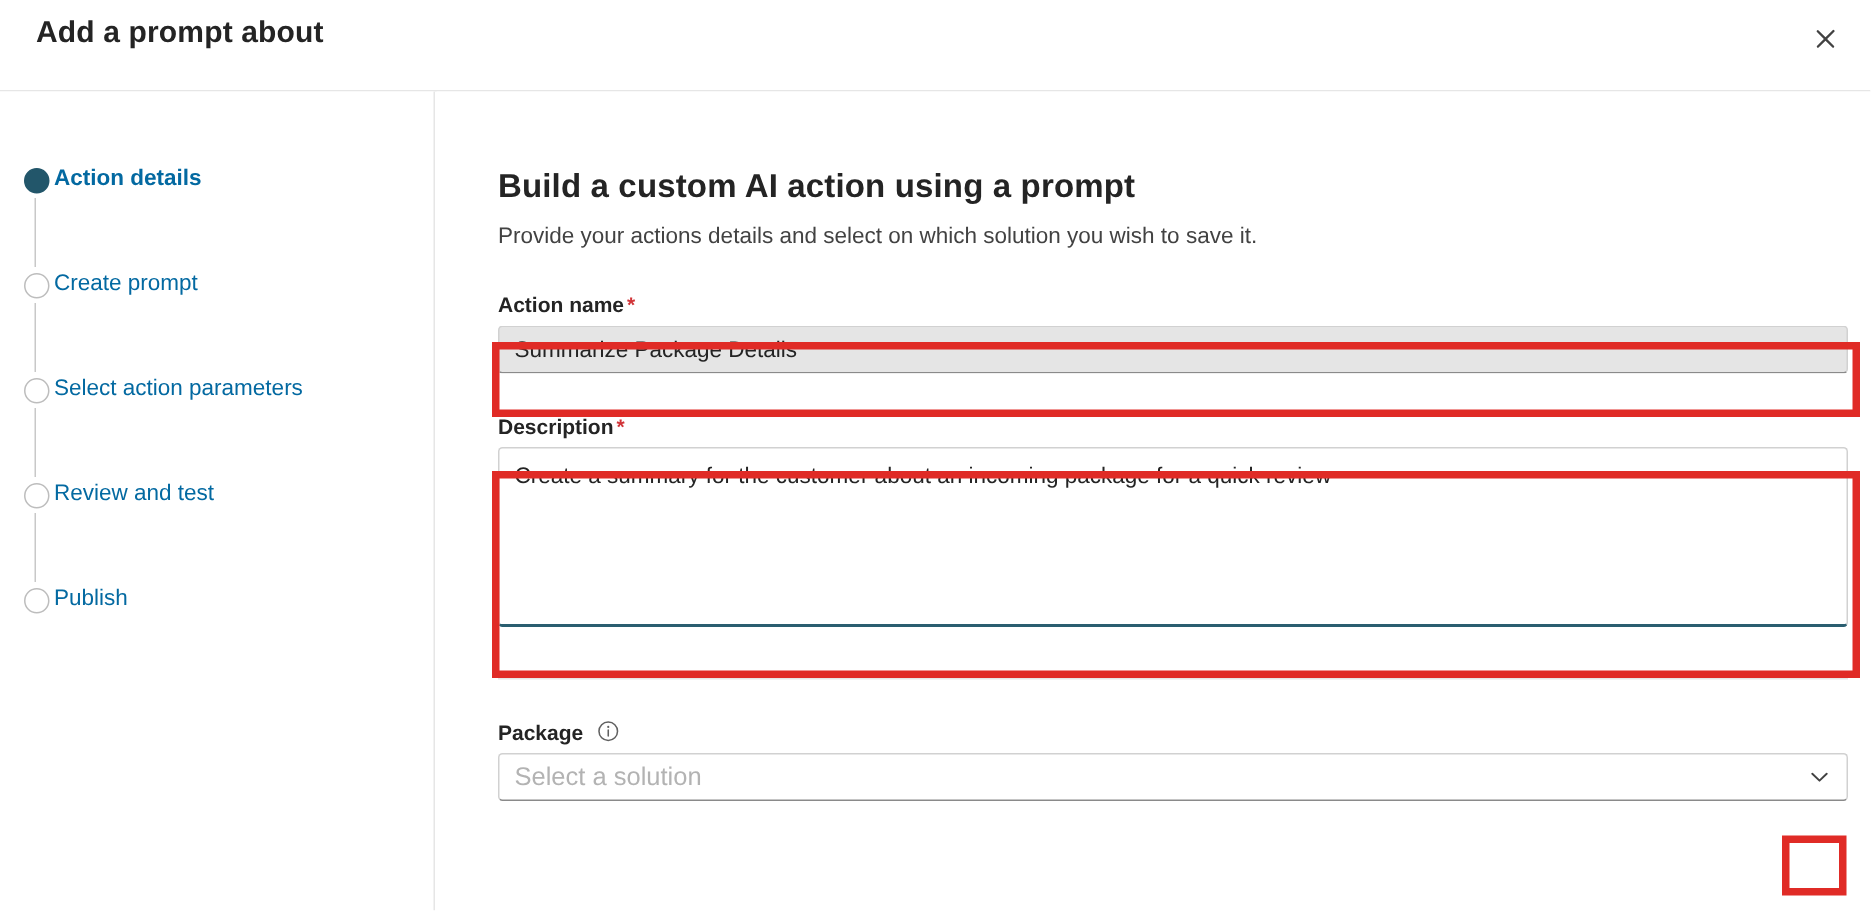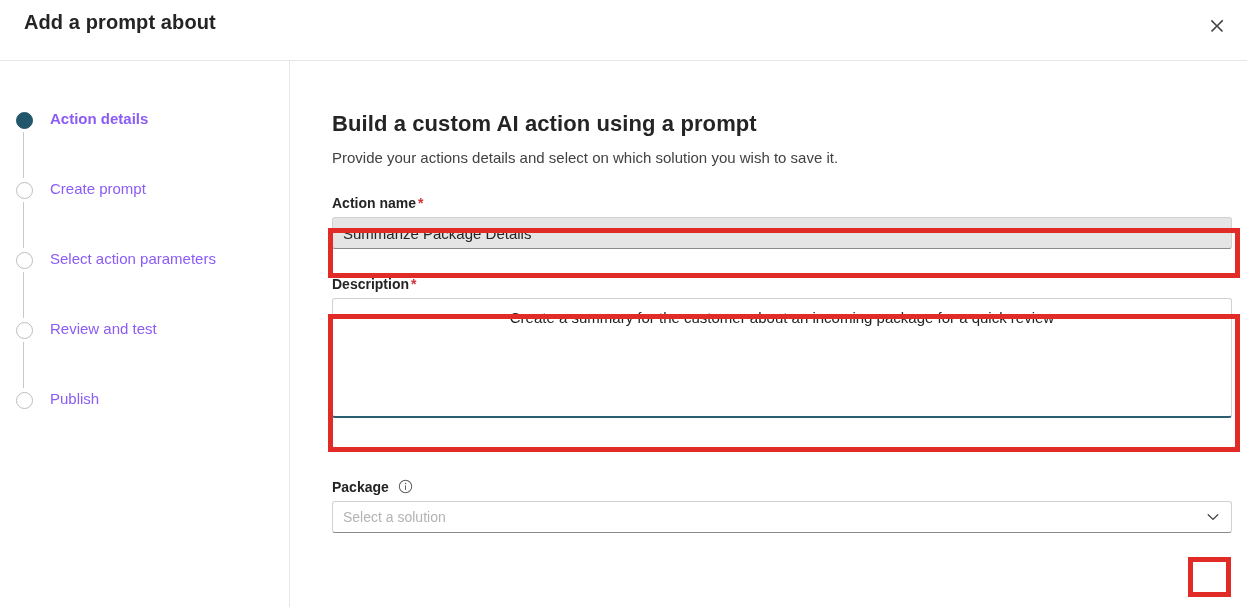--- a/index.html
+++ b/index.html
@@ -109,24 +109,23 @@
   .step-connector {
     position: absolute;
     left: 11px;
     top: 24px;
     width: 1px;
     height: 46px;
     background: #c8c8c8;
   }
   .step:last-child .step-connector { display: none; }
   .step-label {
-    margin-left: 14px;
     font-size: 15px;
     line-height: 22px;
-    color: #8b5cf6;
+    color: #0369a1;
     white-space: nowrap;
   }
   .step.active .step-label { font-weight: 600; }
 
   
   .main-panel {
     position: absolute;
     left: 291px;
     top: 61px;
     width: 956px;
@@ -201,21 +200,20 @@
     border-bottom: 2px solid #2a5e70;
     border-radius: 3px;
     background: #ffffff;
     font-family: "Liberation Sans", sans-serif;
     font-size: 15px;
     color: #242424;
     padding: 9px 10px;
     resize: none;
     outline: none;
     line-height: 20px;
-    text-align: center;
   }
 
   .divider {
     width: 900px;
     height: 1px;
     background: #e6e6e6;
     margin-top: 29px;
   }
 
   .helper-text {
@@ -233,21 +231,21 @@
     border: 1px solid #d1d1d1;
     border-bottom: 1px solid #8a8a8a;
     border-radius: 3px;
     background: #ffffff;
     display: flex;
     align-items: center;
     cursor: pointer;
   }
   .dropdown-value {
     padding-left: 10px;
-    font-size: 14px;
+    font-size: 17px;
     color: #b3b3b3;
     flex: 1;
     user-select: none;
   }
   .dropdown-chevron {
     width: 16px;
     height: 16px;
     margin-right: 10px;
     color: #424242;
   }

